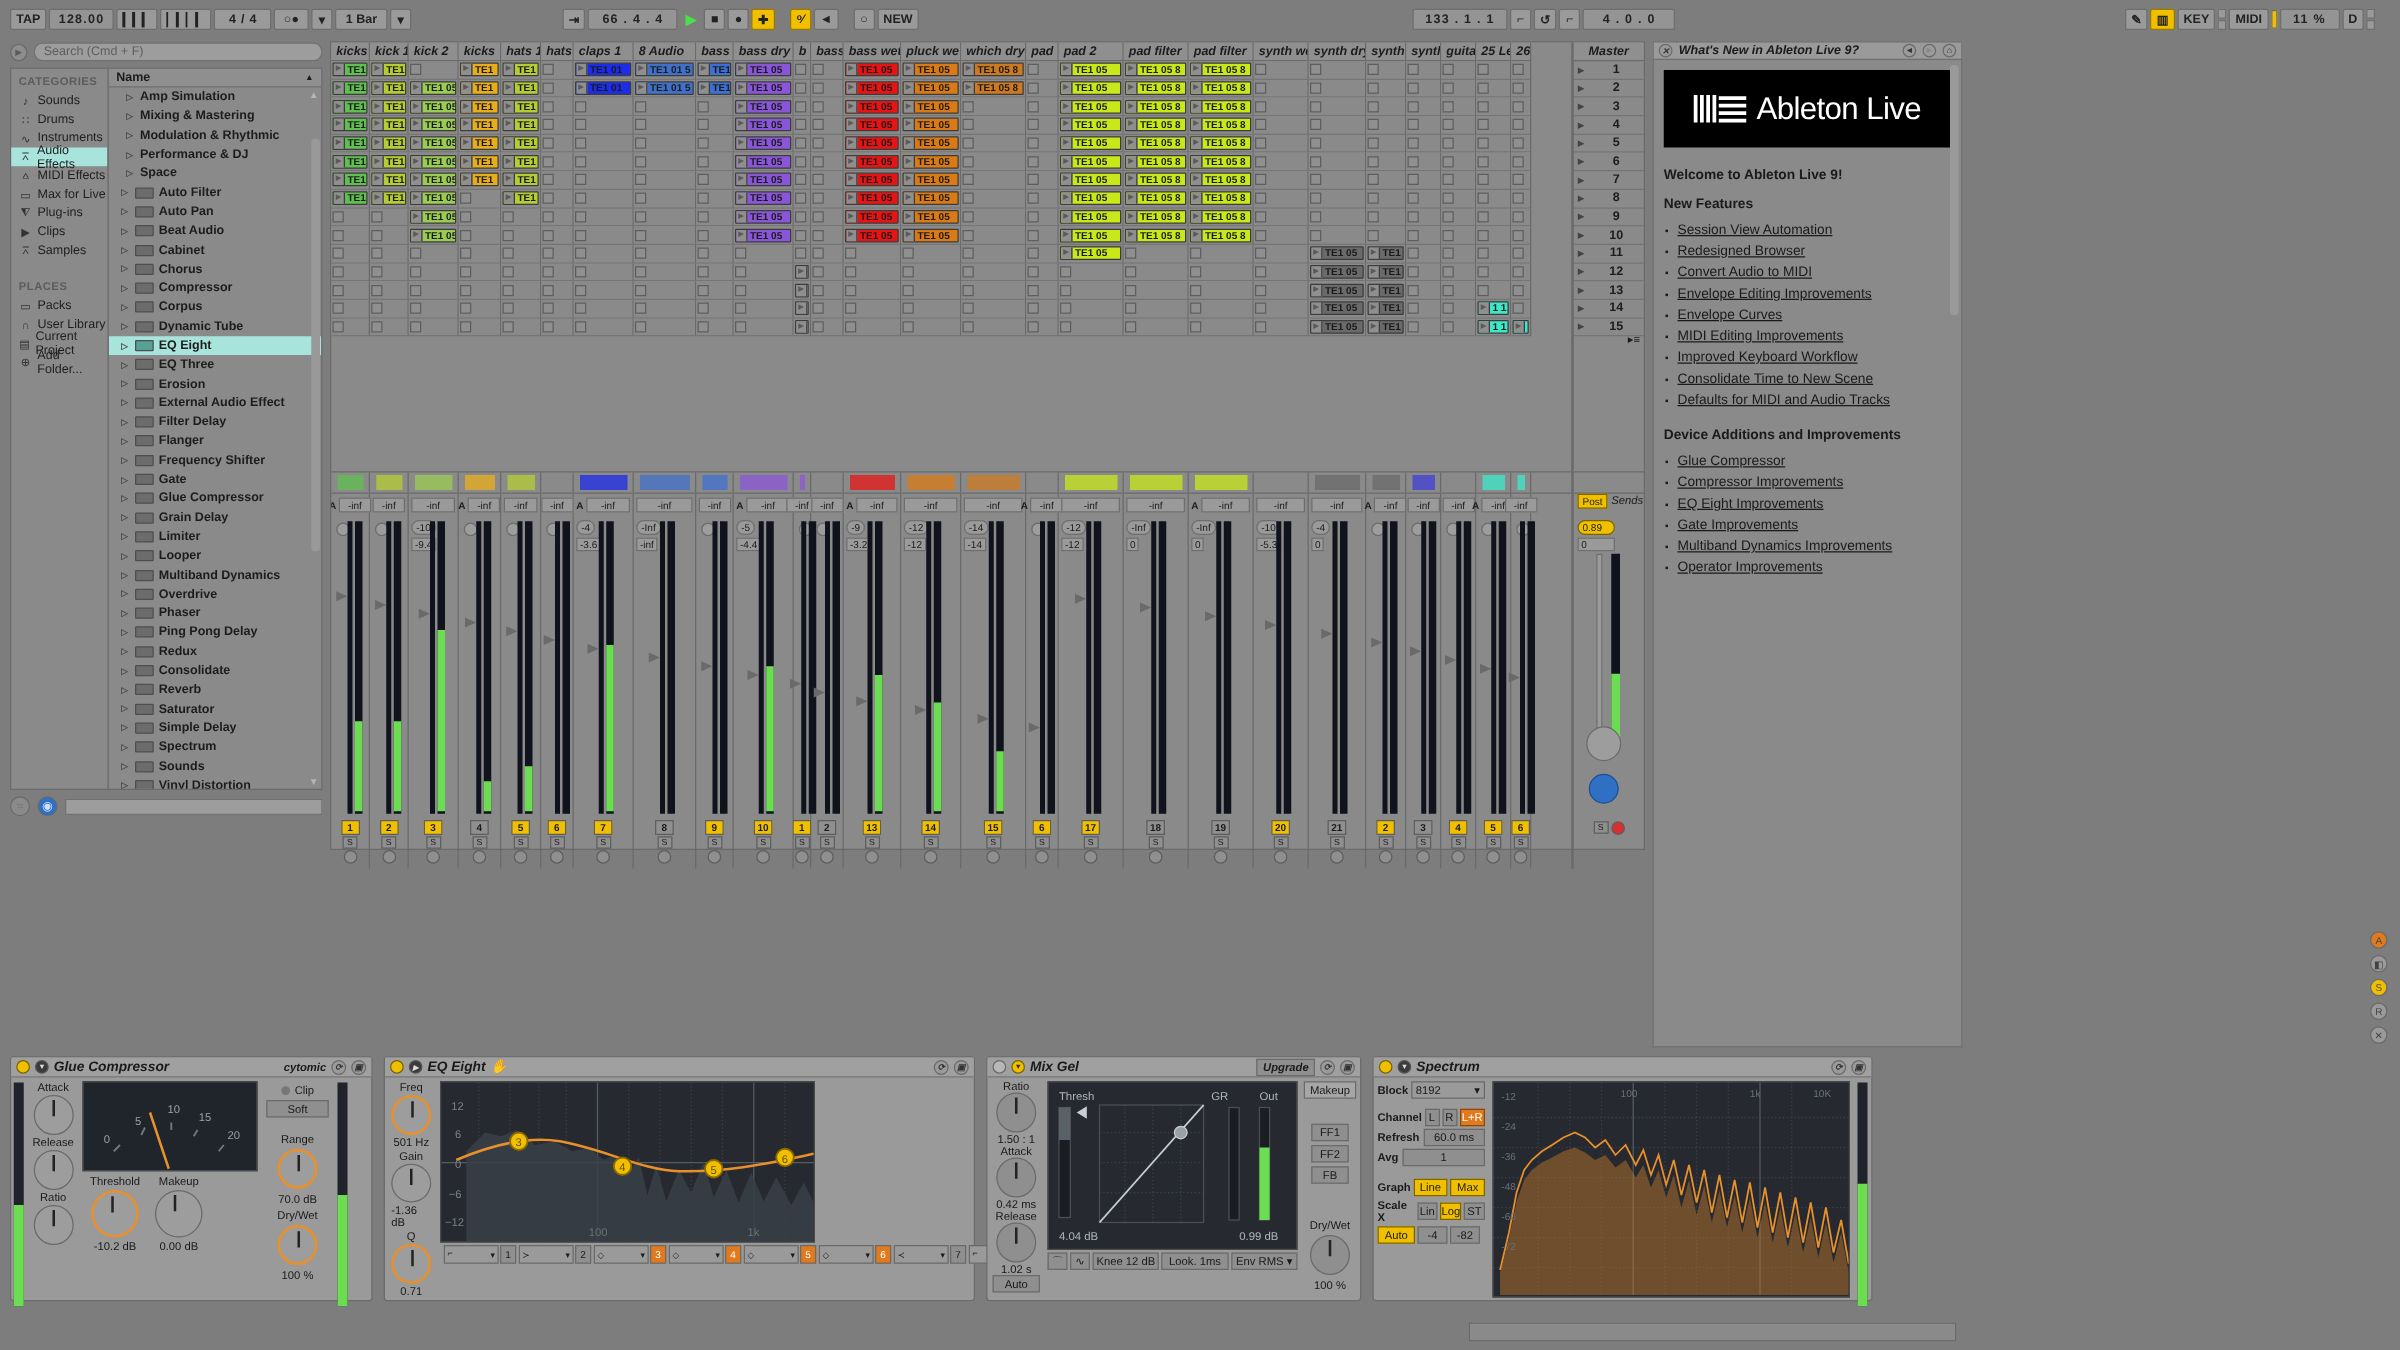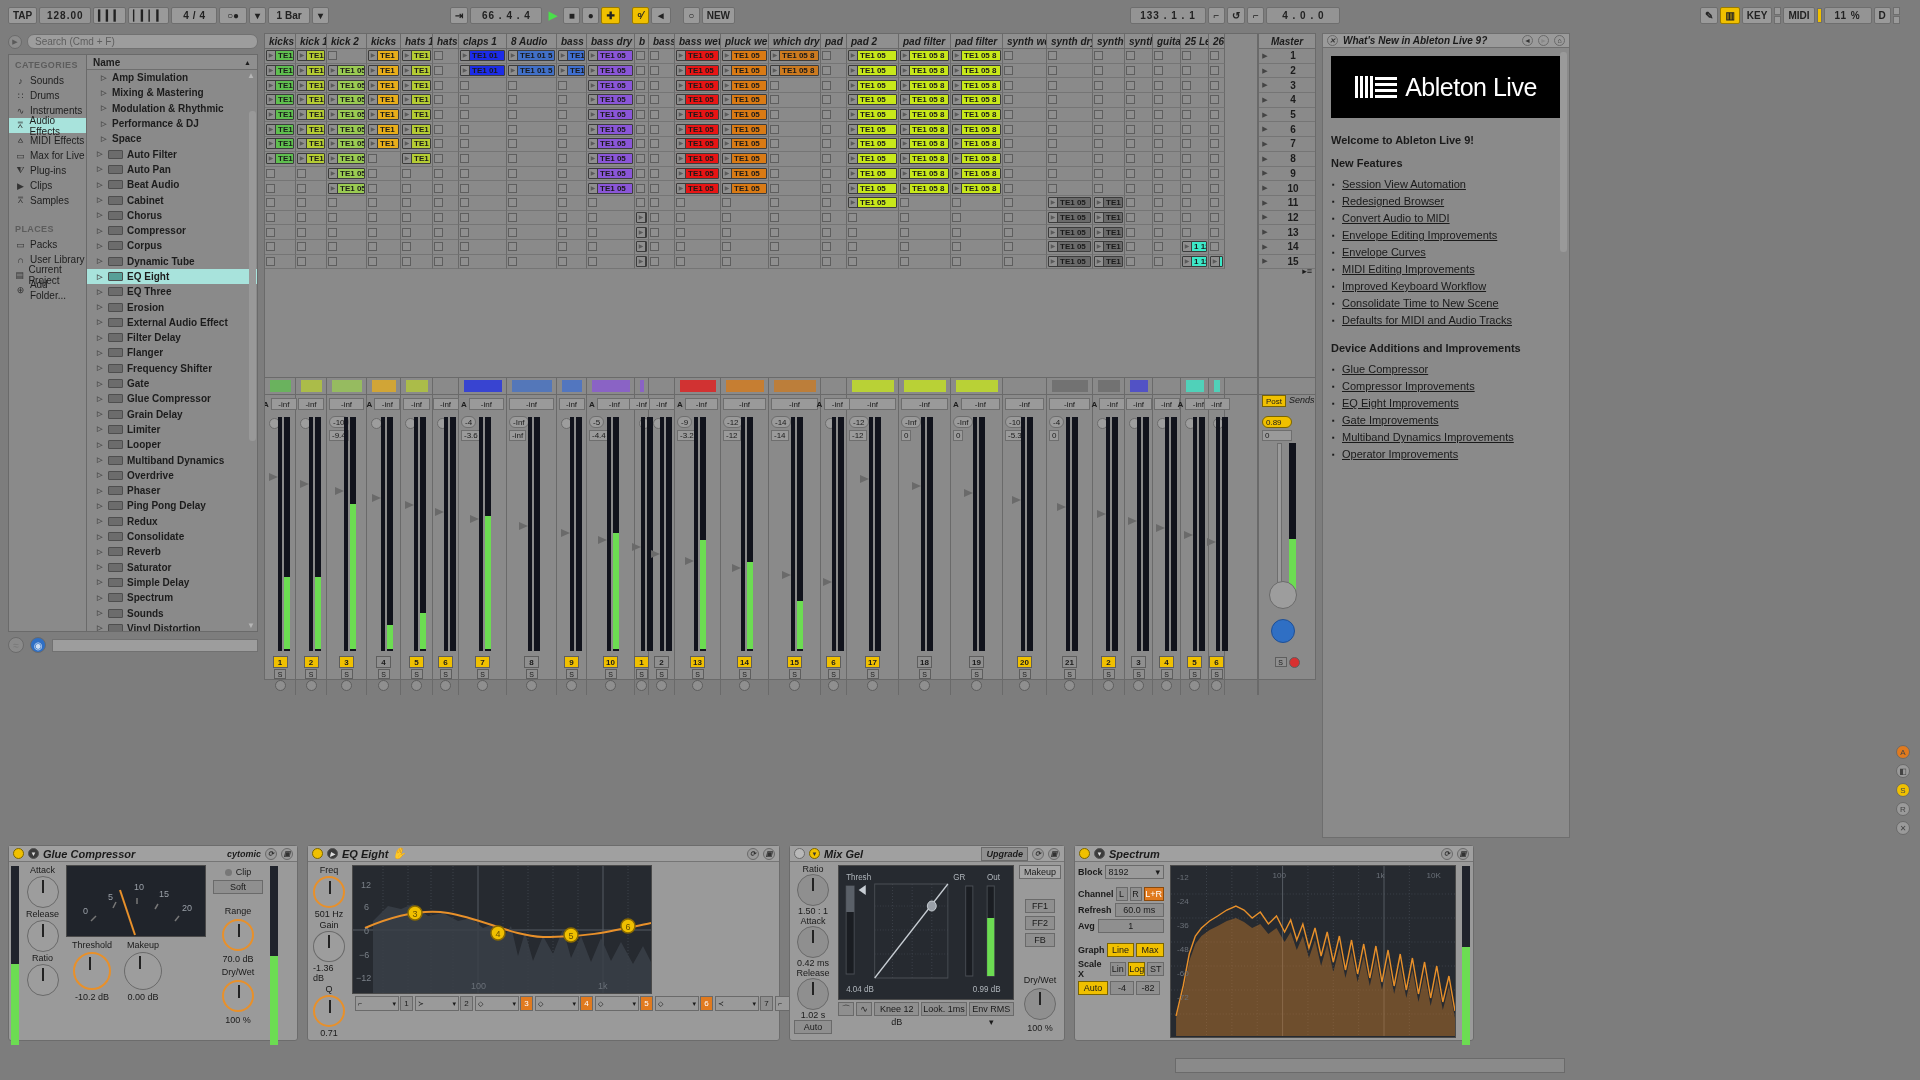--- a/index.html
+++ b/index.html
@@ -3057,21 +3057,21 @@
           <div class="lbl-b">Adapt. Q</div>
           <div class="toggle-y" style="width:100%">On</div>
           <div class="lbl-b">Scale</div>
           <div class="toggle-o" style="width:100%">100 %</div>
           <div class="lbl-b">Gain</div>
           <div class="toggle-y" style="width:100%">0.00 dB</div>
         </div>
       </div>
     </div>
 
-    <div class="dev" style="width:276px">
+    <div class="dev" style="width:300px">
       <div class="dev-hdr">
         <span class="pwr off"></span>
         <span class="fold-c y">▼</span>
         <span>Mix Gel</span>
         <span class="sp"></span>
         <span class="fld" style="padding:0 4px">Upgrade</span>
         <span class="hdr-ic">⟳</span>
         <span class="hdr-ic">▣</span>
       </div>
       <div class="dev-body">

